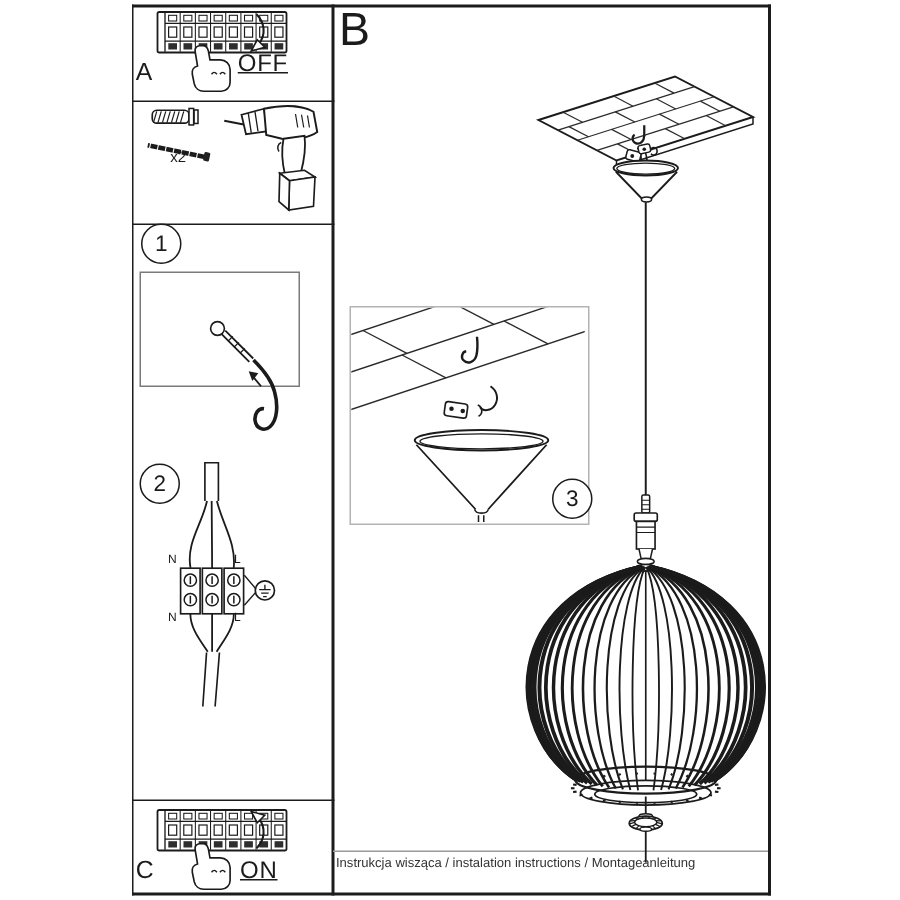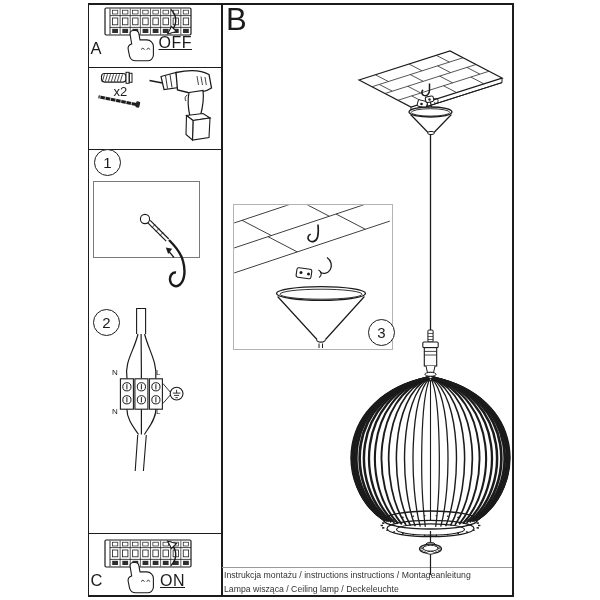--- a/index.html
+++ b/index.html
@@ -10,21 +10,21 @@
   .box{position:absolute;background:transparent;}
   .txt{position:absolute;white-space:nowrap;color:#1b1b1b;}
   .circle-step{position:absolute;width:25px;height:25px;border:1.4px solid #1b1b1b;border-radius:50%;
         background:#fff;display:flex;align-items:center;justify-content:center;
         font-size:15px;color:#1b1b1b;}
   svg{position:absolute;left:0;top:0;pointer-events:none;}
   .lbl-big{font-size:31px;}
   .lbl-panel{font-size:16.5px;}
   .lbl-switch{font-size:16px;letter-spacing:.5px;text-decoration:underline;}
   .lbl-wire{font-size:8px;}
-  .lbl-qty{font-size:13px;}
+  .lbl-qty{font-size:10px;margin-top:16px;}
   .footer-line{font-size:8.7px;color:#333;}
 </style>
 </head>
 <body>
 
 <div id="page">
 
   <div class="ln" style="left:87.5px;top:3px;width:1.6px;height:594px;"></div>
   <div class="ln" style="left:512px;top:3px;width:1.6px;height:594px;"></div>
   <div class="ln" style="left:87.5px;top:3px;width:426px;height:1.6px;"></div>
@@ -355,15 +355,14 @@
   <div class="txt lbl-big" style="left:226px;top:2px;">B</div>
 
   <div class="txt lbl-wire" style="left:112px;top:367.5px;">N</div>
   <div class="txt lbl-wire" style="left:156px;top:367.5px;">L</div>
   <div class="txt lbl-wire" style="left:112px;top:406.5px;">N</div>
   <div class="txt lbl-wire" style="left:156px;top:406.5px;">L</div>
 
   <div class="txt lbl-panel" style="left:90.5px;top:571px;">C</div>
   <div class="txt lbl-switch" style="left:160px;top:572px;">ON</div>
 
-  <div class="txt footer-line" style="left:224px;top:570px;">Instrukcja montażu / instructions instructions / Montageanleitung</div>
-  <div class="txt footer-line" style="left:224px;top:583.5px;">Lampa wisząca / Ceiling lamp / Deckeleuchte</div>
+  <div class="txt footer-line" style="left:224px;top:570px;">Instrukcja wisząca / instalation instructions / Montageanleitung</div>
 </div>
 
 </body></html>

